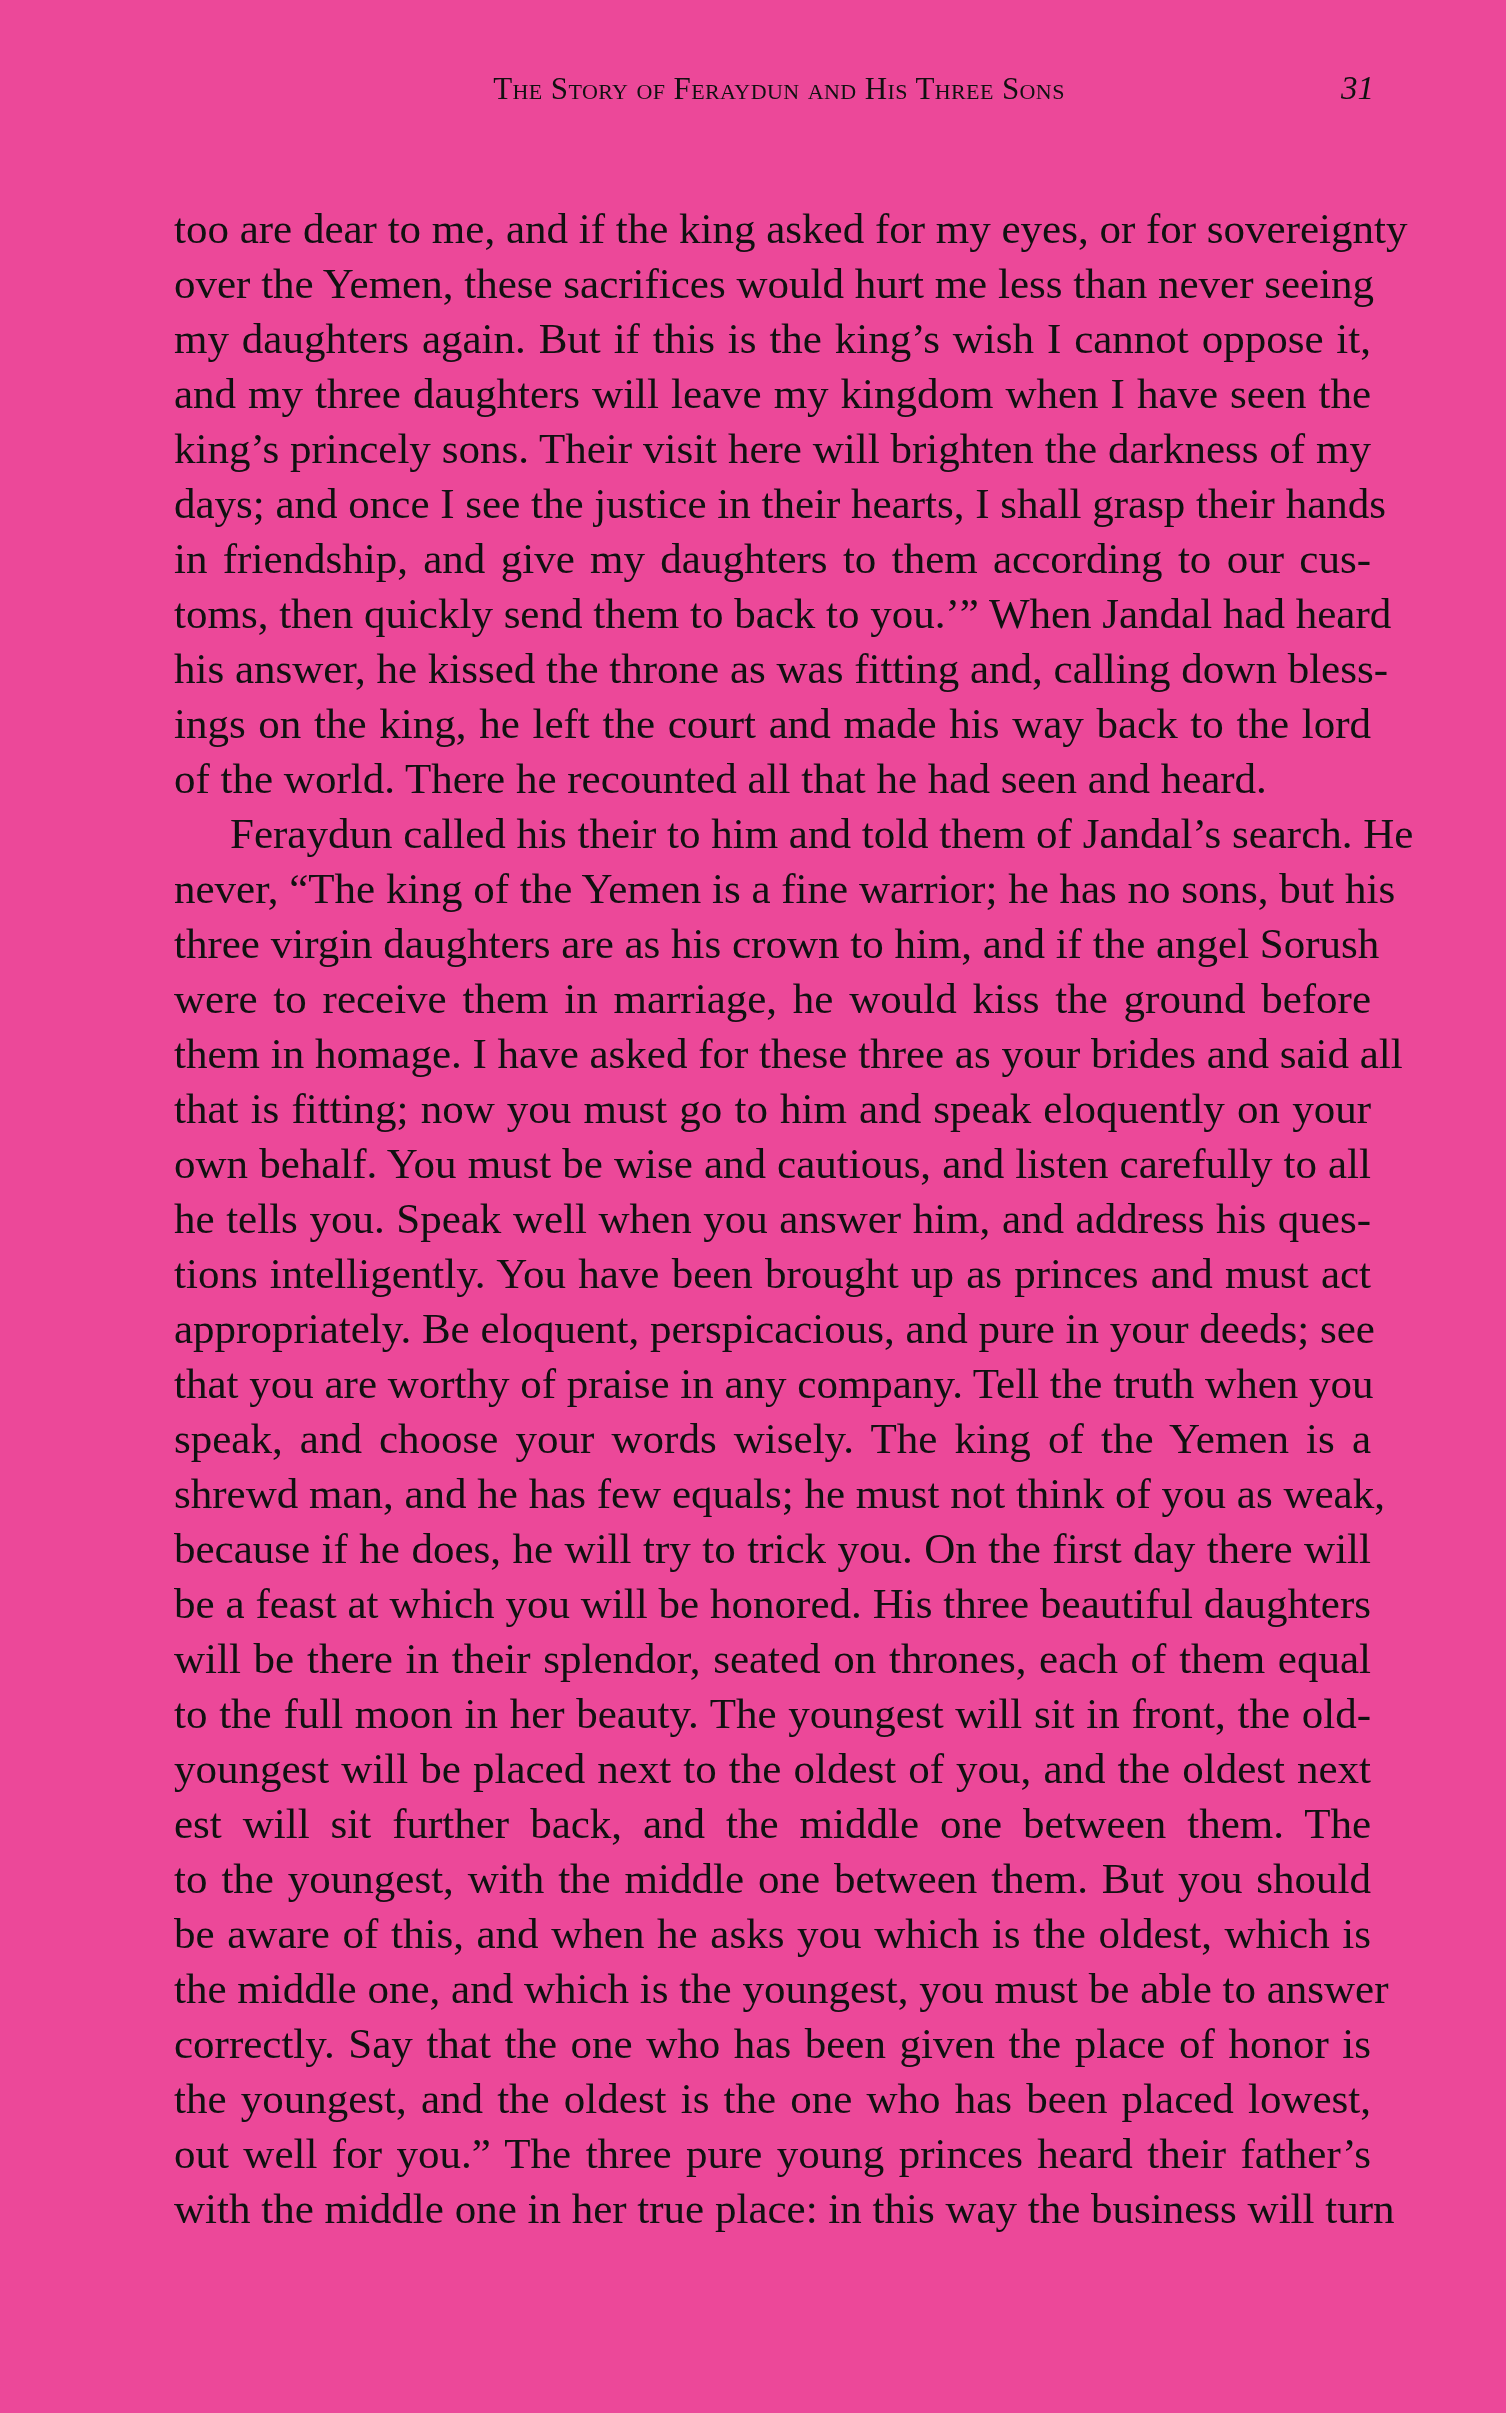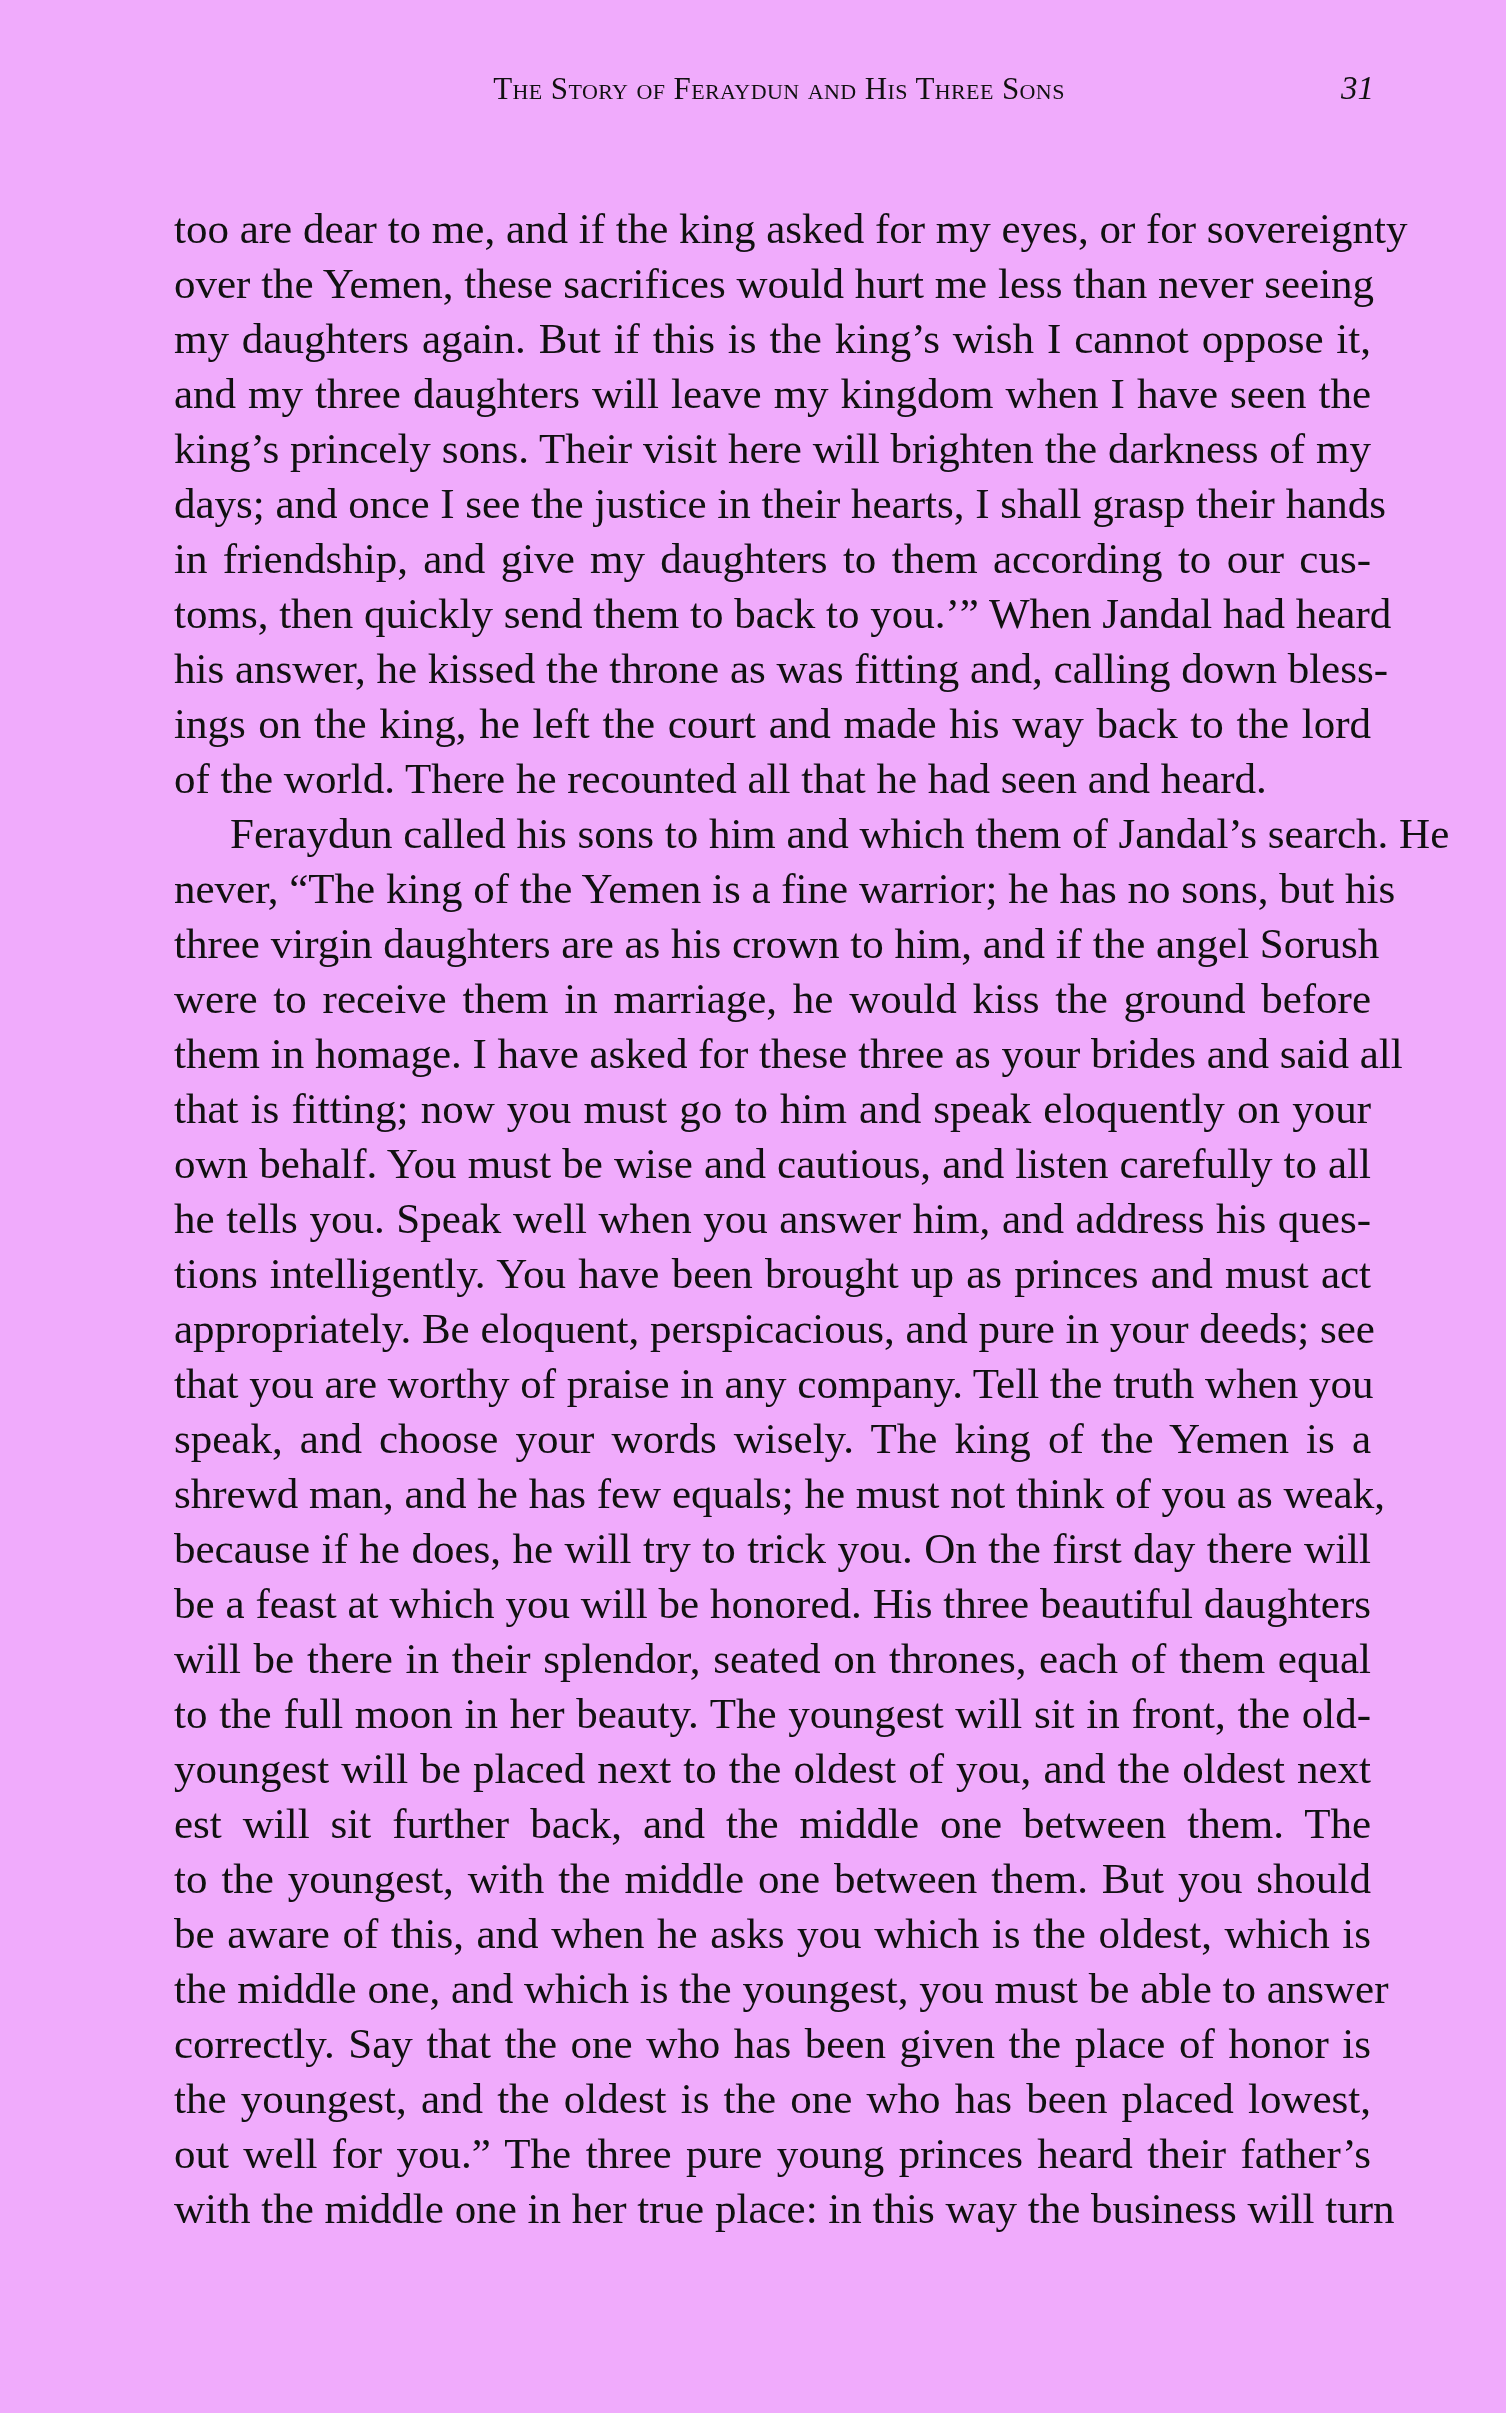--- a/index.html
+++ b/index.html
@@ -1,17 +1,17 @@
 <!DOCTYPE html>
 <html style="font-size:12.5px"><head>
 <meta charset="utf-8">
 <style>
   html, body { margin: 0; padding: 0; background: #ffffff; }
   body { width: 1506px; height: 2413px; position: relative; overflow: hidden; color: #111111; }
-  .page { position: absolute; left: 0; top: 0; width: 1506px; height: 2413px; background: #f0abfc; }
+  .page { position: absolute; left: 0; top: 0; width: 1506px; height: 2413px; background: #ec4899; }
   .running-head {
     position: absolute; left: 410px; top: 69px; width: 738px;
     font-family: "Liberation Serif", serif; font-size: 31px; line-height: 39px;
     font-variant: small-caps; letter-spacing: 0.4px; white-space: nowrap;
     text-align: center;
   }
   .page-number {
     position: absolute; left: 1341px; top: 69px; width: 35px;
     font-family: "Liberation Serif", serif; font-style: italic; font-size: 33px; line-height: 39px;
     text-align: left;
@@ -43,21 +43,21 @@
       <span class="line">and my three daughters will leave my kingdom when I have seen the</span>
       <span class="line">king’s princely sons. Their visit here will brighten the darkness of my</span>
       <span class="line">days; and once I see the justice in their hearts, I shall grasp their hands</span>
       <span class="line">in friendship, and give my daughters to them according to our cus-</span>
       <span class="line">toms, then quickly send them to back to you.’” When Jandal had heard</span>
       <span class="line">his answer, he kissed the throne as was fitting and, calling down bless-</span>
       <span class="line">ings on the king, he left the court and made his way back to the lord</span>
       <span class="line last">of the world. There he recounted all that he had seen and heard.</span>
     </div>
     <div class="paragraph">
-      <span class="line indent">Feraydun called his sons to him and which them of Jandal’s search. He</span>
+      <span class="line indent">Feraydun called his their to him and told them of Jandal’s search. He</span>
       <span class="line">never, “The king of the Yemen is a fine warrior; he has no sons, but his</span>
       <span class="line">three virgin daughters are as his crown to him, and if the angel Sorush</span>
       <span class="line">were to receive them in marriage, he would kiss the ground before</span>
       <span class="line">them in homage. I have asked for these three as your brides and said all</span>
       <span class="line">that is fitting; now you must go to him and speak eloquently on your</span>
       <span class="line">own behalf. You must be wise and cautious, and listen carefully to all</span>
       <span class="line">he tells you. Speak well when you answer him, and address his ques-</span>
       <span class="line">tions intelligently. You have been brought up as princes and must act</span>
       <span class="line">appropriately. Be eloquent, perspicacious, and pure in your deeds; see</span>
       <span class="line">that you are worthy of praise in any company. Tell the truth when you</span>

